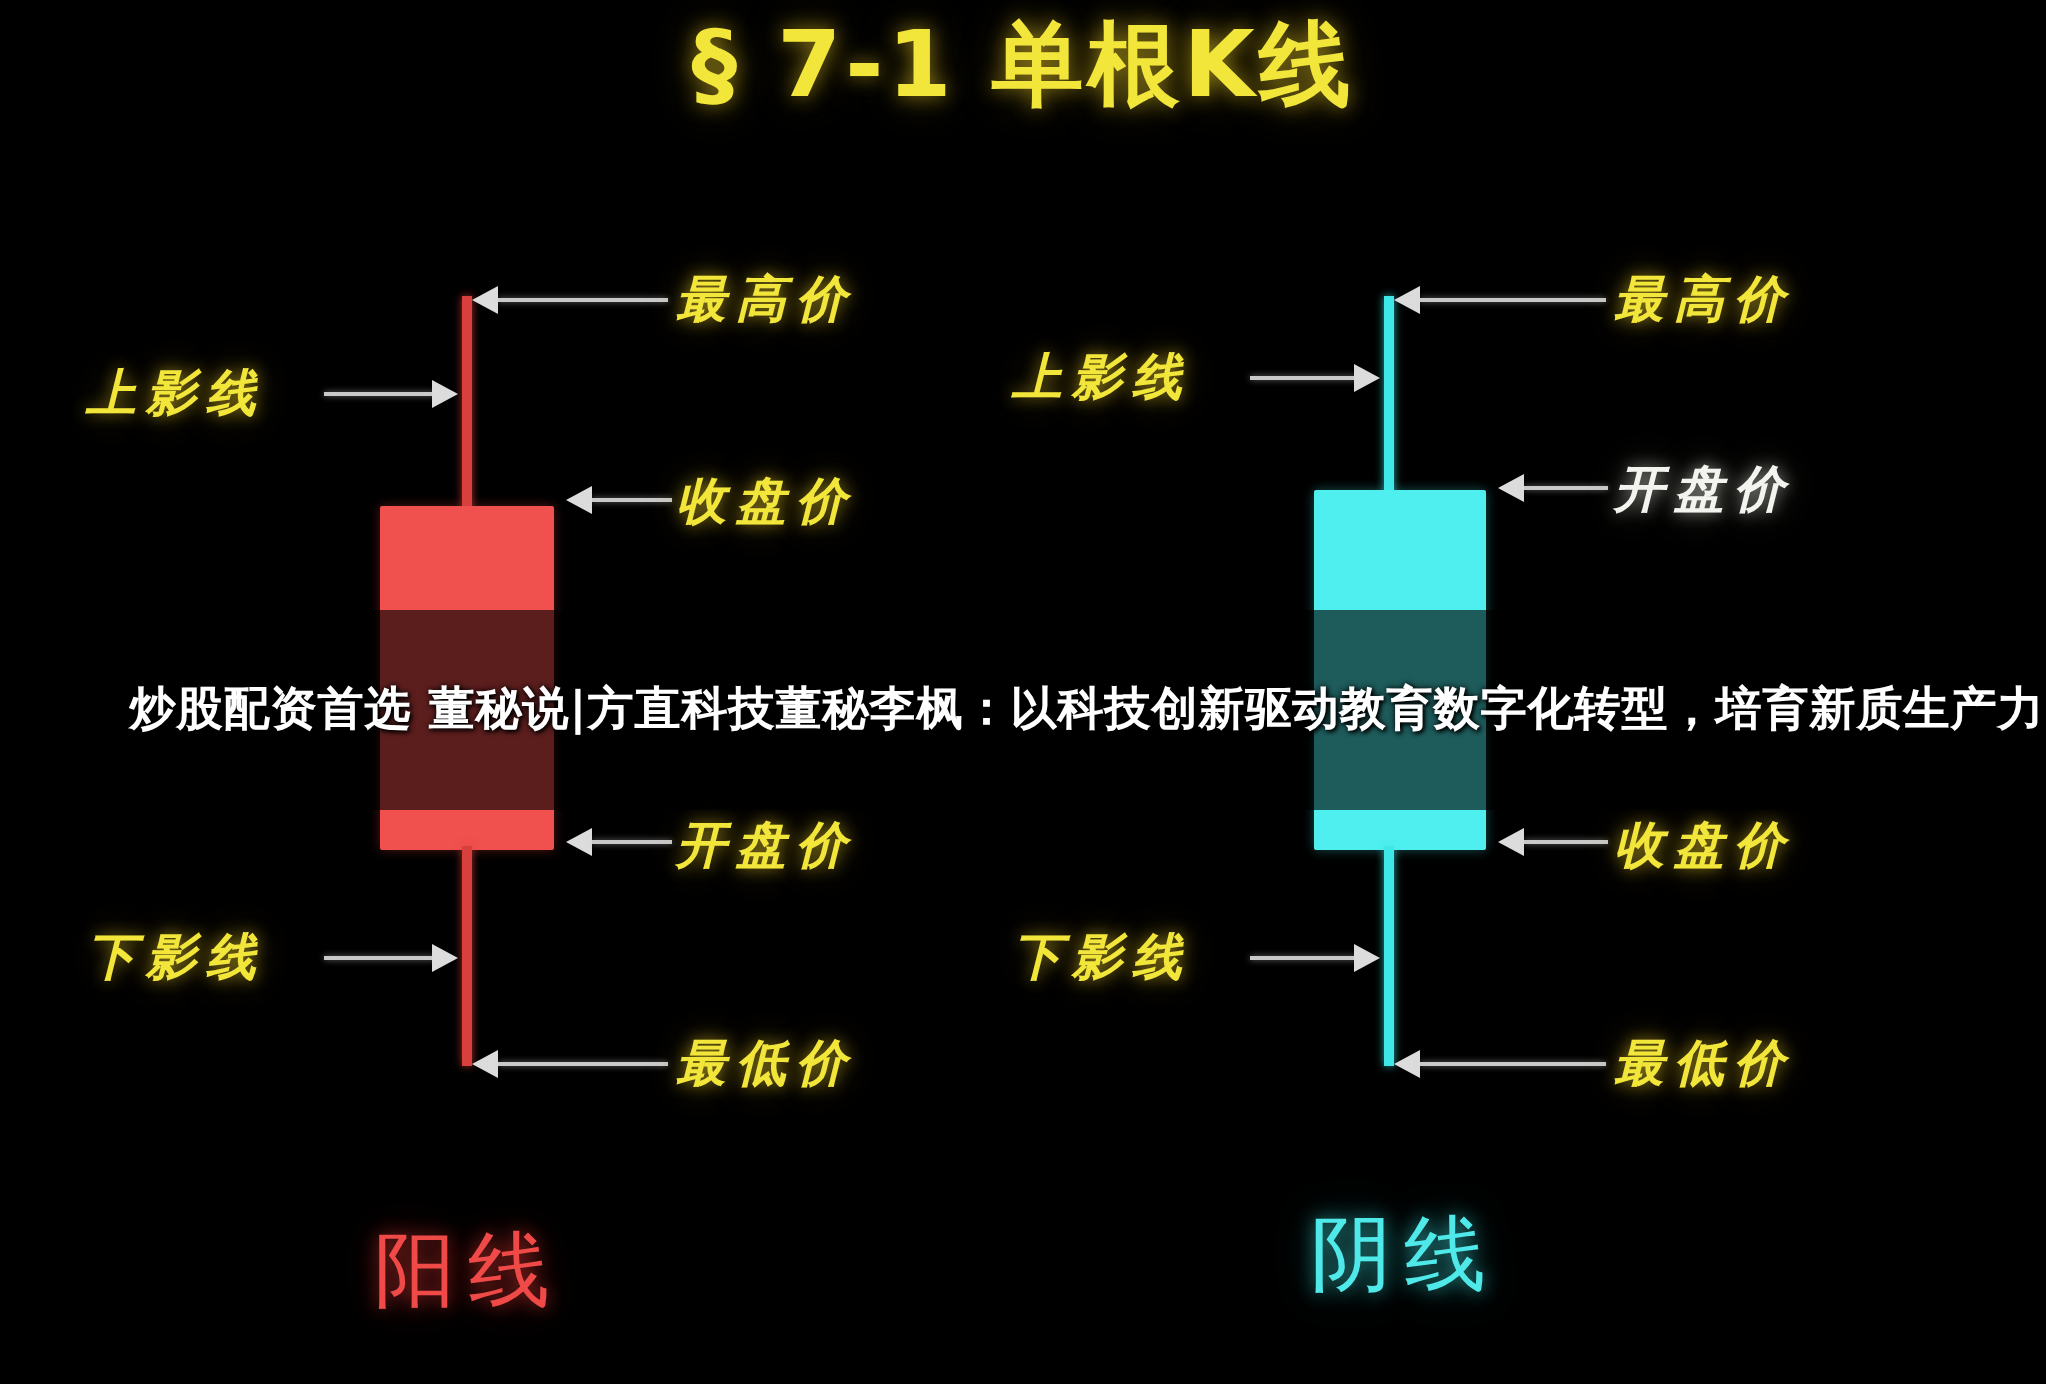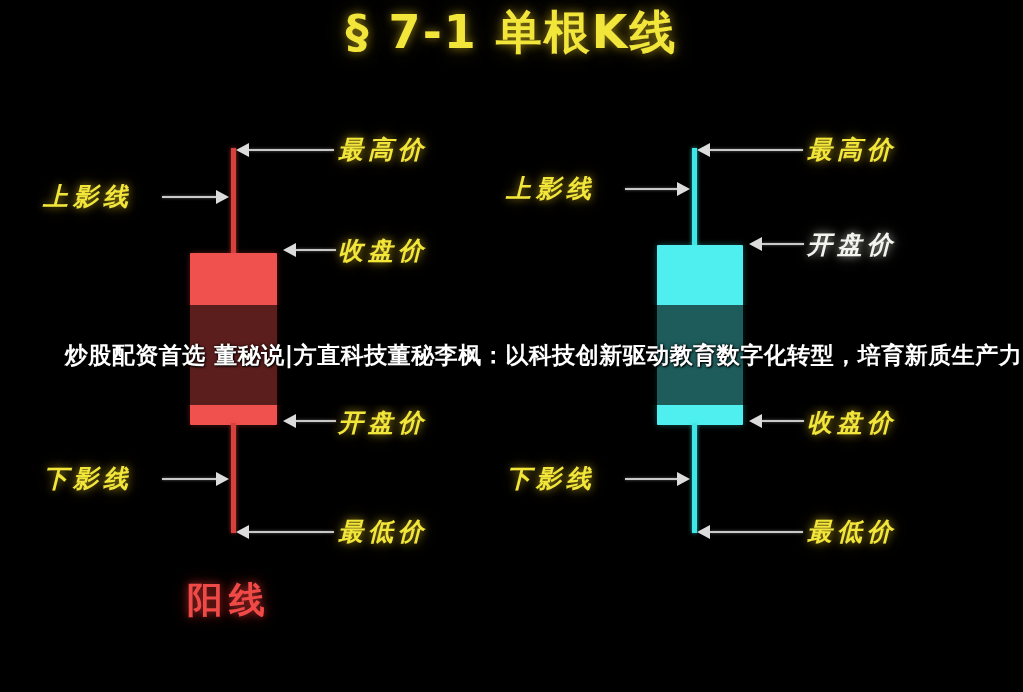--- a/index.html
+++ b/index.html
@@ -76,24 +76,25 @@
     height: 0;
     border-top: 7px solid transparent;
     border-bottom: 7px solid transparent;
   }
   .arrow-left  { border-right: 13px solid #dcdcdc; }
   .arrow-right { border-left: 13px solid #dcdcdc; }
 
   
   .caption {
     position: absolute;
-    font-size: 36px;
-    font-weight: bold;
+    font-size: 41px;
+    font-weight: normal;
     letter-spacing: 6px;
     white-space: nowrap;
+    margin-top: 32px;
   }
   .caption-red {
     color: #ef4a48;
     text-shadow: 0 0 9px rgba(235,60,55,.65), 0 0 20px rgba(160,30,28,.45);
   }
   .caption-cyan {
     color: #4fe9e9;
     text-shadow: 0 0 9px rgba(70,230,230,.65), 0 0 20px rgba(25,150,150,.45);
   }
 
@@ -184,18 +185,19 @@
   <div class="ann" style="left:807px; top:406px;">收盘价</div>
 
   <div class="ann" style="left:506px; top:462px;">下影线</div>
   <div class="lead" style="left:625px; top:478px; width:54px;"></div>
   <div class="arrow arrow-right" style="left:677px; top:472px;"></div>
 
   <div class="arrow arrow-left" style="left:697px; top:525px;"></div>
   <div class="lead" style="left:710px; top:531px; width:93px;"></div>
   <div class="ann" style="left:807px; top:515px;">最低价</div>
 
+  <div class="caption caption-cyan" style="left:655px; top:568px;">阴线</div>
 
   <div id="overlay-band">
     <div id="overlay-text">炒股配资首选 董秘说|方直科技董秘李枫：以科技创新驱动教育数字化转型，培育新质生产力</div>
   </div>
 
 </div>
 
 </body></html>

